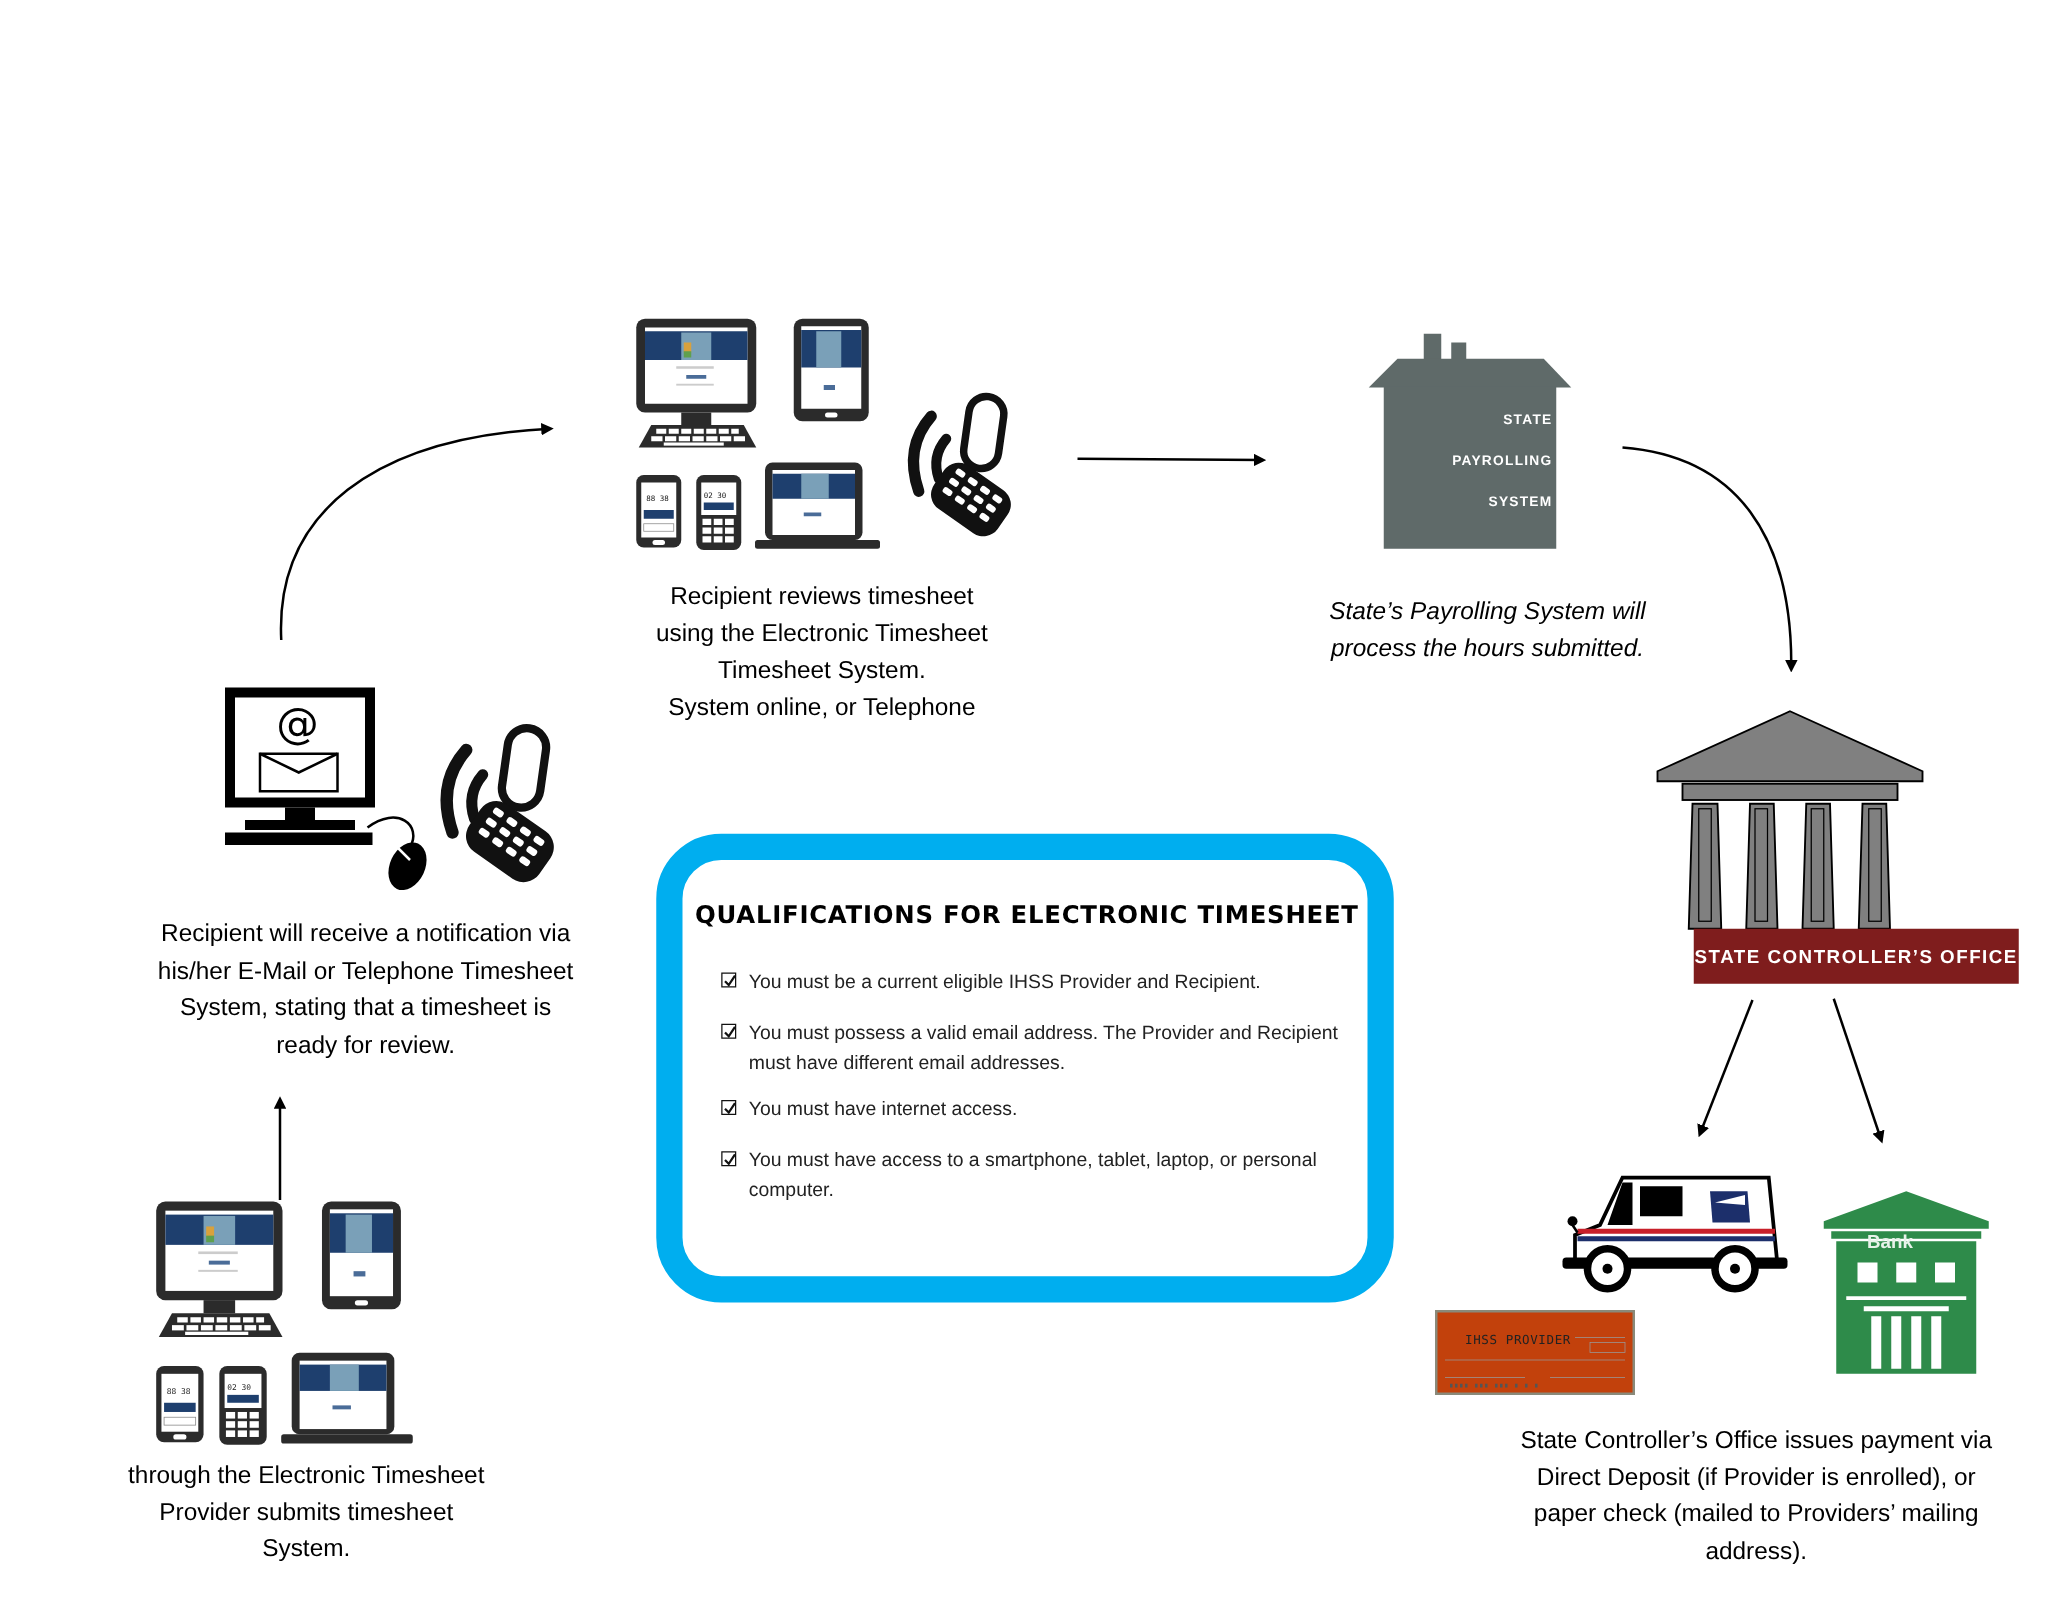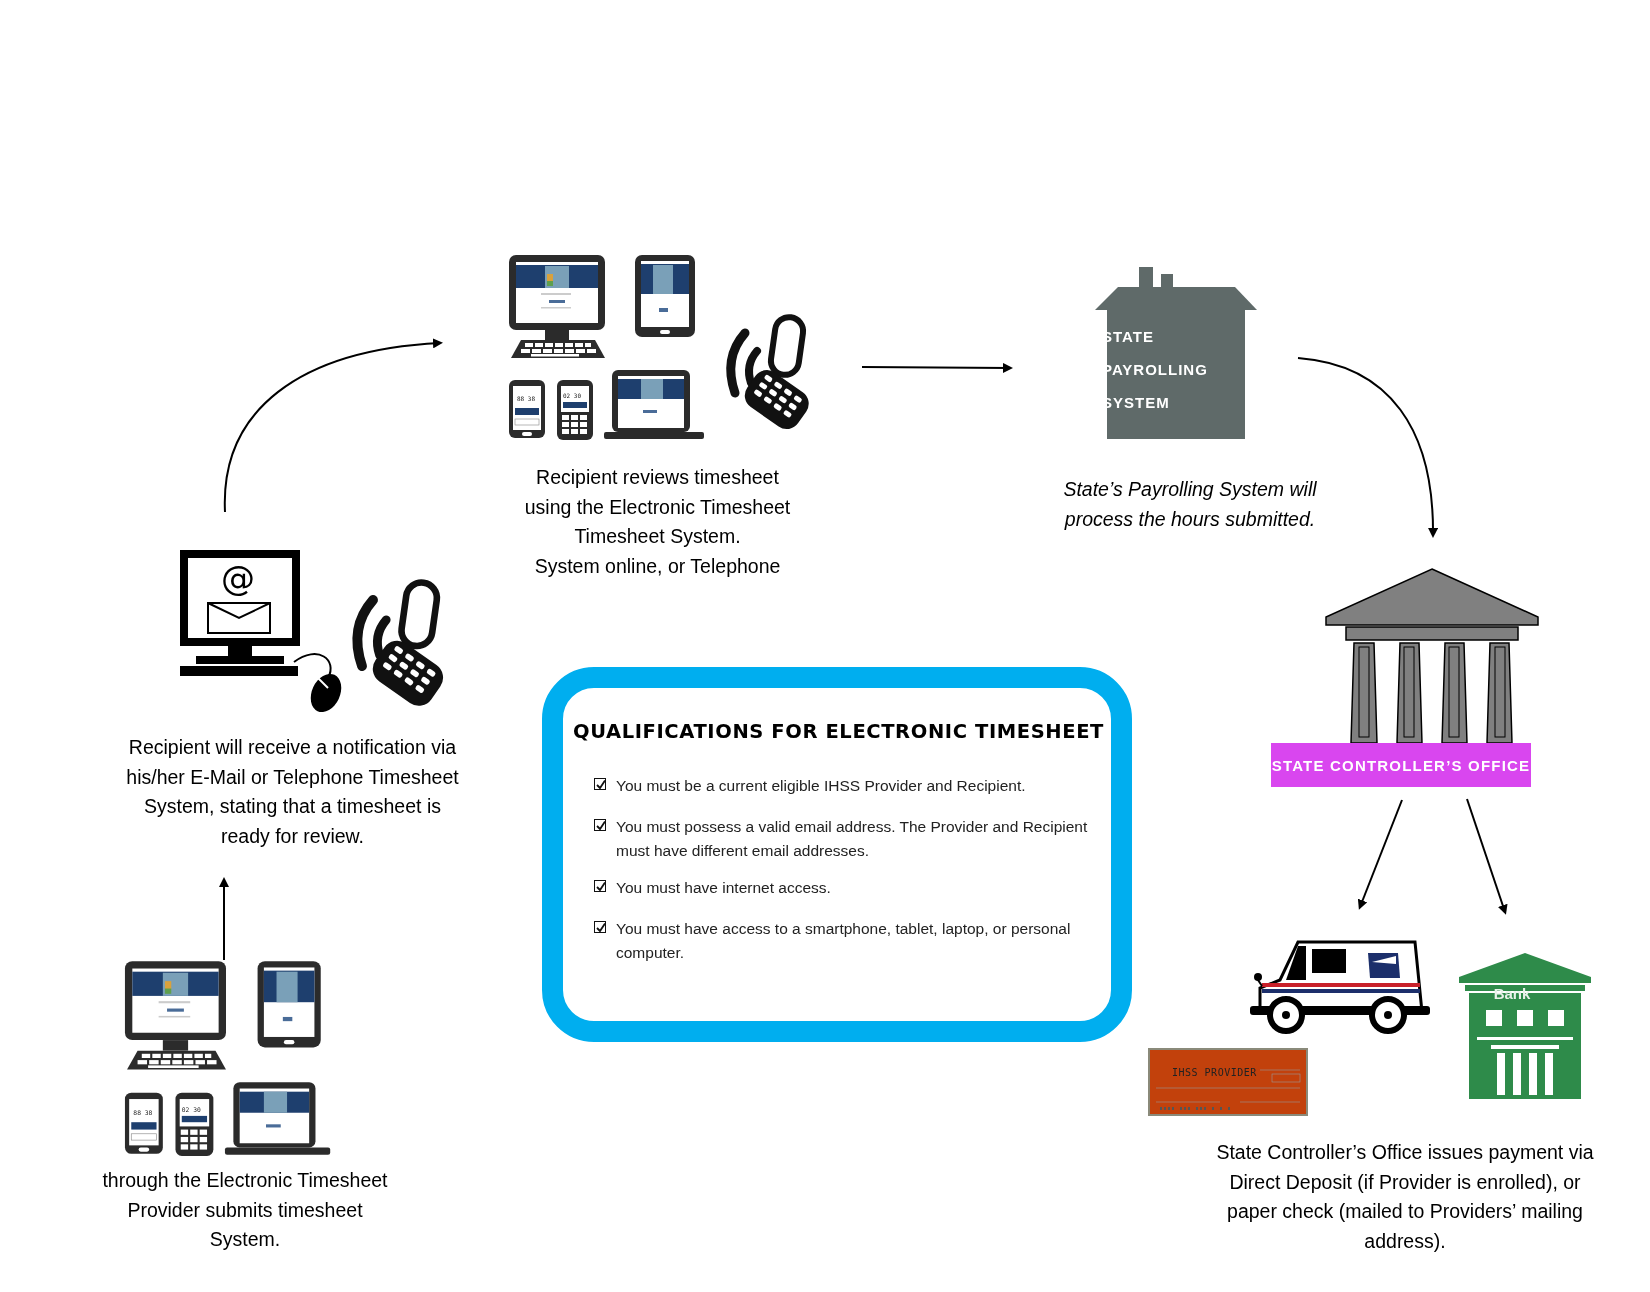--- a/index.html
+++ b/index.html
@@ -2,32 +2,32 @@
 <html><head>
 <meta charset="utf-8">
 <style>
   html, body { margin:0; padding:0; background:#ffffff; }
   body { width:1650px; height:1292px; position:relative; overflow:hidden; font-family:"Liberation Sans", sans-serif; color:#000; }
   .caption { position:absolute; text-align:center; font-size:19.5px; line-height:29.5px; color:#000; }
   .caption div { white-space:nowrap; }
   svg { position:absolute; overflow:visible; }
 
   
-  #qual-box { position:absolute; left:542px; top:667px; width:548px; height:333px; border:21px solid #00aeef; border-radius:52px; background:#fff; }
+  #qual-box { position:absolute; left:525px; top:667px; width:548px; height:333px; border:21px solid #00aeef; border-radius:52px; background:#fff; }
   #qual-title { position:absolute; left:10px; top:32px; font-family:"DejaVu Sans", sans-serif; font-weight:bold; font-size:19.5px; letter-spacing:0.6px; white-space:nowrap; color:#000; }
   .qual-item { position:absolute; left:31px; font-size:15.5px; line-height:24px; color:#222; width:510px; }
   .qual-item .chk { position:absolute; left:0; top:4px; width:12px; height:12px; border:1.5px solid #111; box-sizing:border-box; }
   .qual-item .chk svg { left:0; top:0; }
   .qual-item .txt { position:absolute; left:22px; top:0; width:490px; }
 
   
-  #payroll-label { position:absolute; left:1102px; top:320px; width:140px; text-align:left; color:#fff; font-weight:bold; font-size:15px; letter-spacing:1px; line-height:33px; }
-
-  
-  #sco-banner { position:absolute; left:1271px; top:743px; width:260px; height:44px; background:#d946ef; color:#fff; font-weight:bold; font-size:15px; letter-spacing:1.2px; display:flex; align-items:center; justify-content:center; white-space:nowrap; }
+  #payroll-label { position:absolute; left:1102px; top:320px; width:140px; text-align:right; color:#fff; font-weight:bold; font-size:11px; letter-spacing:1px; line-height:33px; }
+
+  
+  #sco-banner { position:absolute; left:1355px; top:743px; width:260px; height:44px; background:#7f1d1d; color:#fff; font-weight:bold; font-size:15px; letter-spacing:1.2px; display:flex; align-items:center; justify-content:center; white-space:nowrap; }
 
   
   #check { position:absolute; left:1148px; top:1048px; width:160px; height:68px; background:#c2410c; border:2px solid #8a8a7a; box-sizing:border-box; }
   #check-payee { position:absolute; left:22px; top:17px; font-size:10px; letter-spacing:0.5px; color:#222; font-family:"DejaVu Sans Mono", monospace; }
 
   
   #bank-label { position:absolute; left:1460px; top:985px; width:104px; text-align:center; color:#e8f2ea; font-weight:bold; font-size:15px; }
 </style>
 </head>
 <body>

